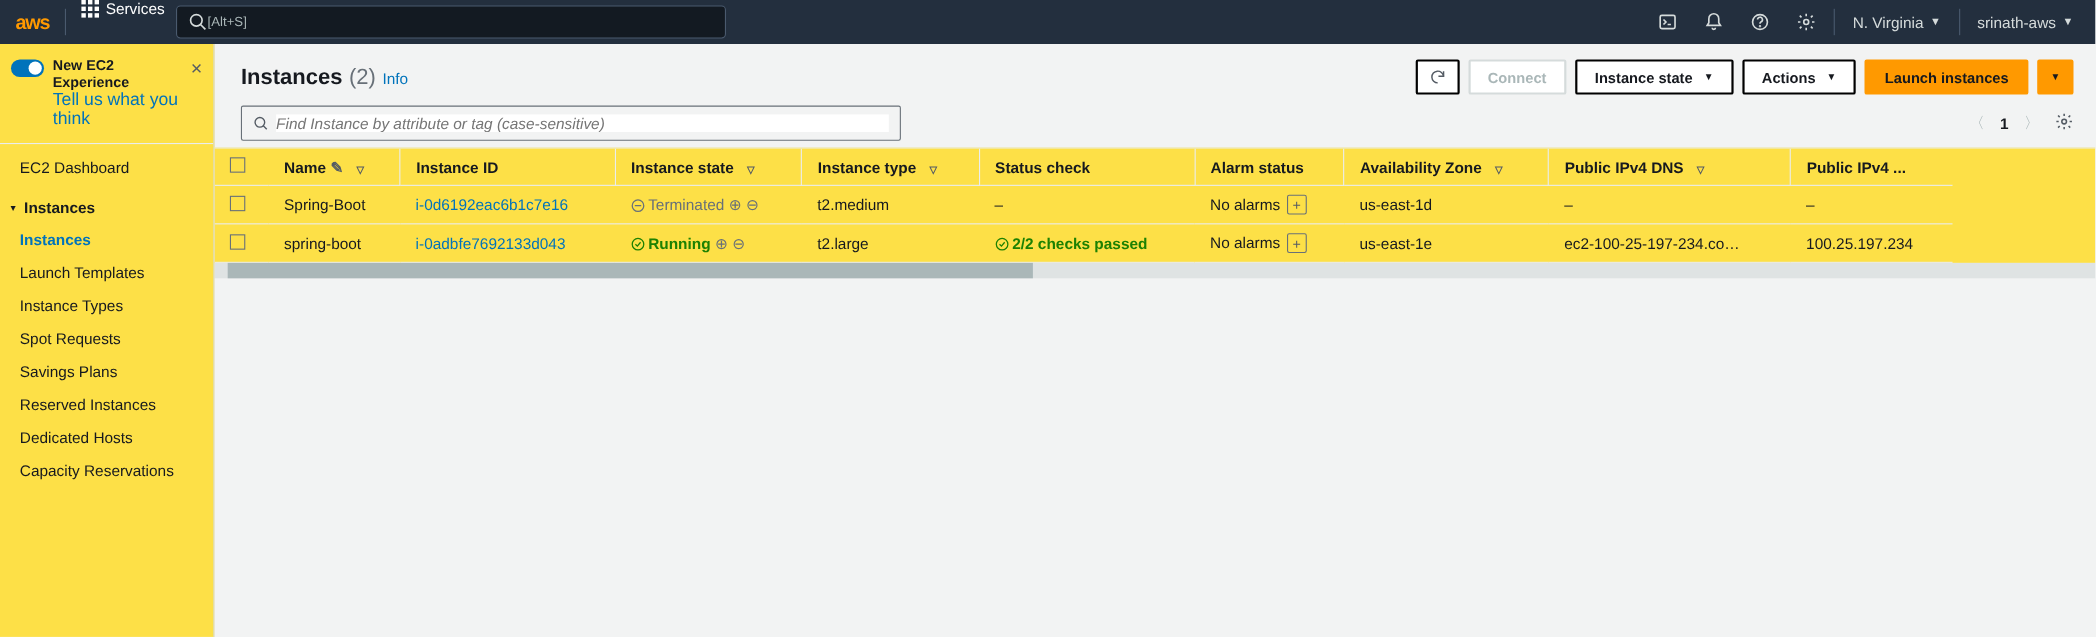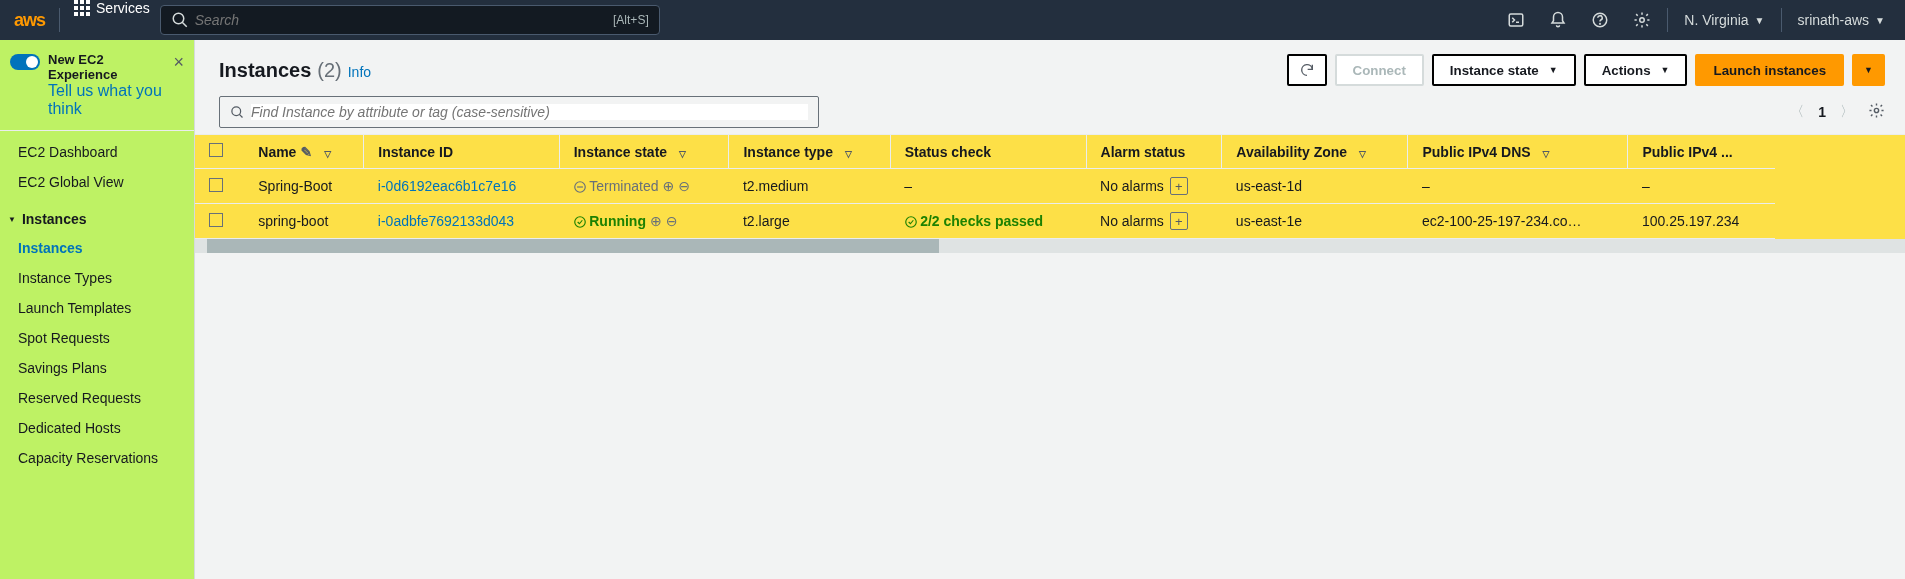--- a/index.html
+++ b/index.html
@@ -13,21 +13,21 @@
   .sep{width:1px;background:#4a5a6e;height:24px;margin:0 4px;}
   .searchbox{display:flex;align-items:center;background:#131a22;border:1px solid #4a5a6e;border-radius:4px;height:30px;flex:0 0 500px;padding:0 10px;color:#aab7b8;}
   .searchbox input{background:transparent;border:none;color:#fff;font-style:italic;outline:none;flex:1;margin-left:6px;font-size:14px;}
   .shortcut{font-size:12px;color:#aab7b8;}
   .top-right{margin-left:auto;display:flex;align-items:center;height:100%;}
   .top-btn{display:flex;align-items:center;padding:0 12px;height:100%;cursor:pointer;color:#d5dbdb;}
   .caret-down{margin-left:6px;font-size:10px;}
   .icon-svg{width:18px;height:18px;stroke:#d5dbdb;fill:none;stroke-width:2;}
   
   .shell{display:flex;height:calc(100vh - 40px);}
-  .sidebar{width:195px;background:#bef264;border-right:1px solid #d5dbdb;overflow-y:auto;}
+  .sidebar{width:195px;background:#fde047;border-right:1px solid #d5dbdb;overflow-y:auto;}
   .exp-banner{display:flex;align-items:flex-start;padding:12px 10px;border-bottom:1px solid #eaeded;}
   .toggle{width:30px;height:16px;background:#0073bb;border-radius:8px;position:relative;flex-shrink:0;margin-right:8px;margin-top:2px;}
   .toggle::after{content:"";position:absolute;width:12px;height:12px;background:#fff;border-radius:50%;top:2px;right:2px;}
   .exp-title{font-size:13px;color:#16191f;font-weight:700;}
   .exp-sub{font-size:16px;color:#0073bb;}
   .close-x{margin-left:auto;font-size:18px;color:#545b64;cursor:pointer;}
   .side-list{padding:6px 0;}
   .side-item{padding:7px 18px;font-size:14px;color:#16191f;cursor:pointer;}
   .side-sect{padding:8px 18px 6px 8px;font-weight:700;display:flex;align-items:center;cursor:pointer;}
   .side-sect .tri{font-size:8px;margin-right:6px;}
@@ -92,21 +92,20 @@
         <span></span>
         <span></span>
       </span>
     <span>Services</span>
   </div>
   <div class="searchbox">
     <svg class="icon-svg" viewBox="0 0 24 24">
         <circle cx="10" cy="10" r="7"></circle>
         <line x1="21" y1="21" x2="15" y2="15"></line>
       </svg>
-    <input placeholder="Search" style="">
     <span class="shortcut">[Alt+S]</span>
   </div>
   <div class="top-right">
     <div class="top-btn">
       <svg class="icon-svg" viewBox="0 0 24 24">
           <rect x="3" y="4" width="18" height="16" rx="2"></rect>
           <polyline points="7 9 10 12 7 15"></polyline>
           <line x1="12" y1="15" x2="16" y2="15"></line>
         </svg>
     </div>
@@ -148,33 +147,32 @@
     <div class="exp-banner">
       <span class="toggle"></span>
       <div>
         <div class="exp-title">New EC2 Experience</div>
         <div class="exp-sub">Tell us what you think</div>
       </div>
       <span class="close-x">×</span>
     </div>
     <div class="side-list" id="side-top">
         <div class="side-item">EC2 Dashboard</div>
-        <div class="side-item">EC2 Global View</div>
       </div>
     <div class="side-sect">
       <span class="tri">▼</span>
       <span>Instances</span>
     </div>
     <div id="side-sub">
         <div class="side-sub active">Instances</div>
+        <div class="side-sub">Launch Templates</div>
         <div class="side-sub">Instance Types</div>
-        <div class="side-sub">Launch Templates</div>
         <div class="side-sub">Spot Requests</div>
         <div class="side-sub">Savings Plans</div>
-        <div class="side-sub">Reserved Requests</div>
+        <div class="side-sub">Reserved Instances</div>
         <div class="side-sub">Dedicated Hosts</div>
         <div class="side-sub">Capacity Reservations</div>
       </div>
   </div>
 
   <div class="main">
     <div class="panel-head">
       <div class="head-row">
         <div class="title-grp">
           <span class="title">Instances</span>

